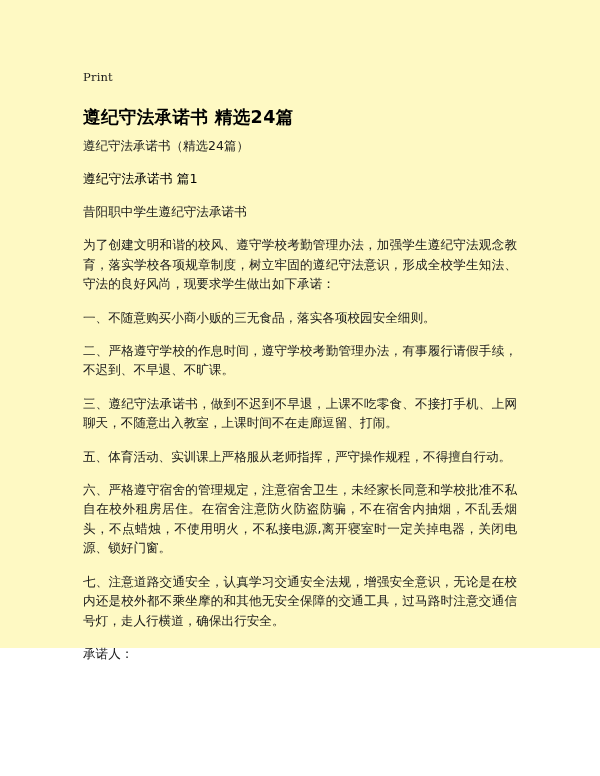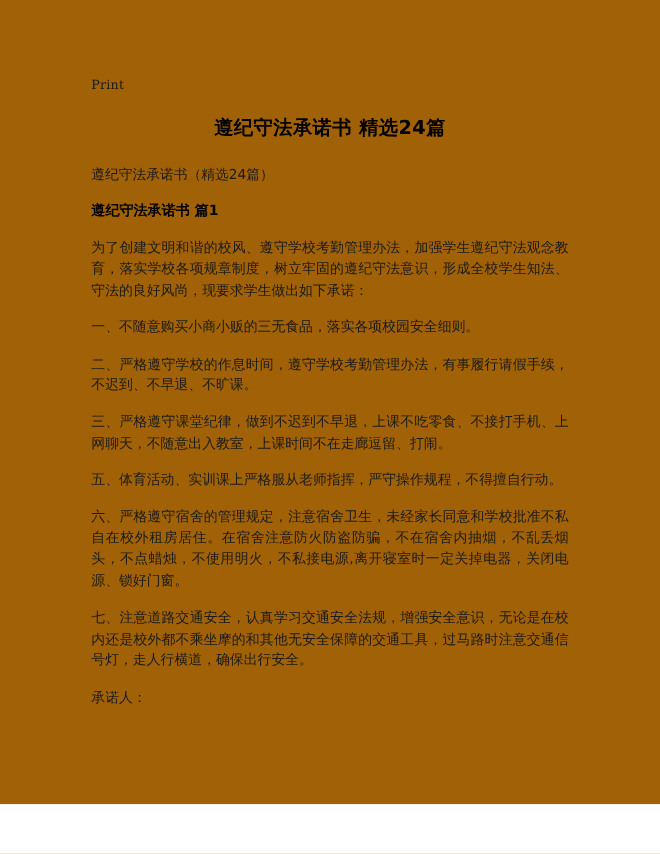--- a/index.html
+++ b/index.html
@@ -12,22 +12,22 @@
     width: 600px;
     height: 776px;
     overflow: hidden;
     font-family: "DejaVu Sans", "Liberation Sans", sans-serif;
     color: #1a1a1a;
     -webkit-font-smoothing: antialiased;
   }
   .page {
     position: relative;
     width: 600px;
-    height: 731px;
-    background: #a16207;
+    height: 648px;
+    background: #fef9c3;
     box-sizing: border-box;
   }
   .content {
     position: absolute;
     left: 83px;
     top: 66px;
     width: 434px;
   }
 
   
@@ -39,41 +39,41 @@
     letter-spacing: 0.2px;
     display: inline-block;
     margin: 0 0 0 0;
     text-decoration: none;
     cursor: pointer;
   }
 
   
   .doc-title {
     margin: 19px 0 0 0;
-    text-align: center;
+    text-align: left;
     font-size: 17.5px;
     font-weight: 700;
     line-height: 26px;
     letter-spacing: 0.4px;
     color: #000000;
   }
 
   
   .doc-subtitle {
-    margin: 19px 0 0 0;
+    margin: 6px 0 0 0;
     font-size: 12.5px;
     line-height: 19px;
     color: #1a1a1a;
   }
 
   
   .section-heading {
     margin: 14px 0 0 0;
     font-size: 12.8px;
-    font-weight: 700;
+    font-weight: 400;
     line-height: 19px;
     color: #000000;
   }
 
   
   .para {
     margin: 14px 0 0 0;
     font-size: 12.6px;
     line-height: 19.4px;
     color: #1a1a1a;
@@ -89,28 +89,29 @@
   <div class="content">
 
     <a class="print-link" href="#">Print</a>
 
     <h1 class="doc-title">遵纪守法承诺书 精选24篇</h1>
 
     <p class="doc-subtitle">遵纪守法承诺书（精选24篇）</p>
 
     <h2 class="section-heading">遵纪守法承诺书 篇1</h2>
 
+    <p class="para">昔阳职中学生遵纪守法承诺书</p>
 
     <p class="para">为了创建文明和谐的校风、遵守学校考勤管理办法，加强学生遵纪守法观念教育，落实学校各项规章制度，树立牢固的遵纪守法意识，形成全校学生知法、守法的良好风尚，现要求学生做出如下承诺：</p>
 
     <p class="para">一、不随意购买小商小贩的三无食品，落实各项校园安全细则。</p>
 
     <p class="para">二、严格遵守学校的作息时间，遵守学校考勤管理办法，有事履行请假手续，不迟到、不早退、不旷课。</p>
 
-    <p class="para">三、严格遵守课堂纪律，做到不迟到不早退，上课不吃零食、不接打手机、上网聊天，不随意出入教室，上课时间不在走廊逗留、打闹。</p>
+    <p class="para">三、遵纪守法承诺书，做到不迟到不早退，上课不吃零食、不接打手机、上网聊天，不随意出入教室，上课时间不在走廊逗留、打闹。</p>
 
 
     <p class="para">五、体育活动、实训课上严格服从老师指挥，严守操作规程，不得擅自行动。</p>
 
     <p class="para">六、严格遵守宿舍的管理规定，注意宿舍卫生，未经家长同意和学校批准不私自在校外租房居住。在宿舍注意防火防盗防骗，不在宿舍内抽烟，不乱丢烟头，不点蜡烛，不使用明火，不私接电源,离开寝室时一定关掉电器，关闭电源、锁好门窗。</p>
 
     <p class="para">七、注意道路交通安全，认真学习交通安全法规，增强安全意识，无论是在校内还是校外都不乘坐摩的和其他无安全保障的交通工具，过马路时注意交通信号灯，走人行横道，确保出行安全。</p>
 
 
     <p class="para">承诺人：</p>

